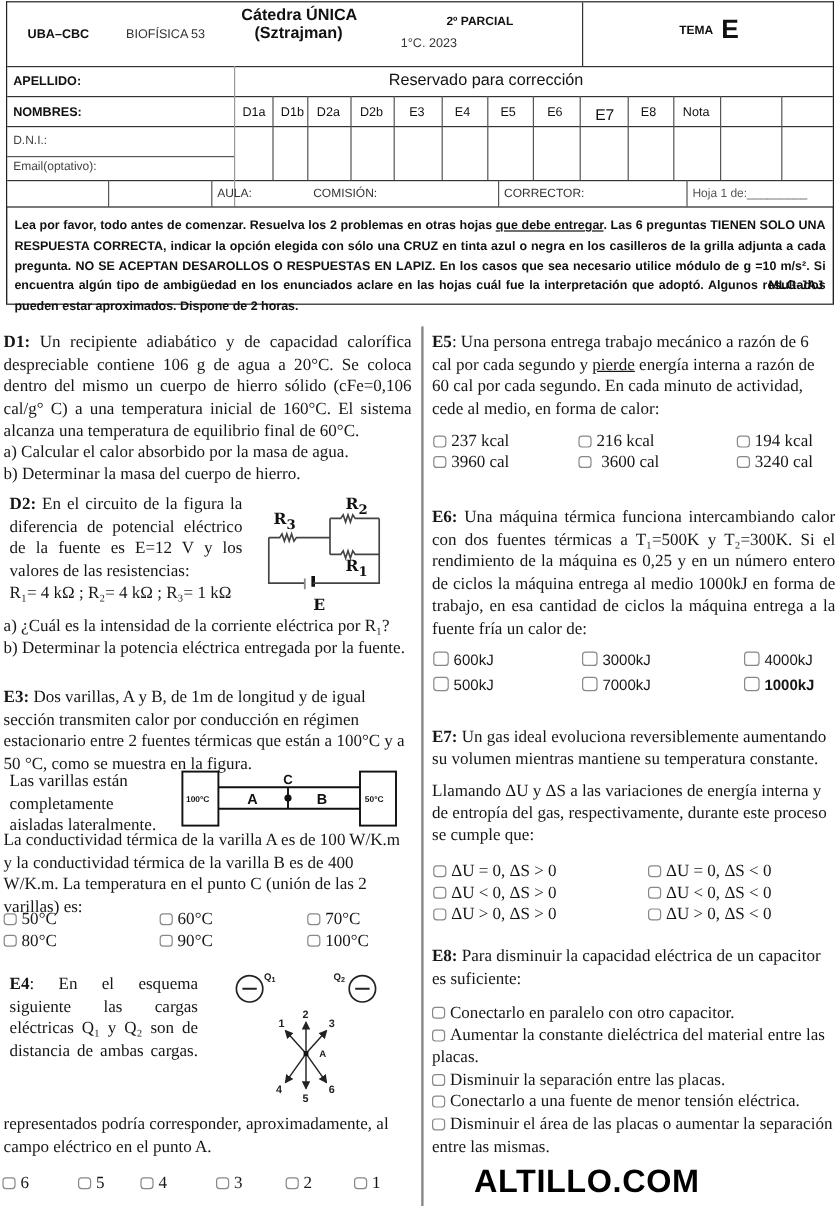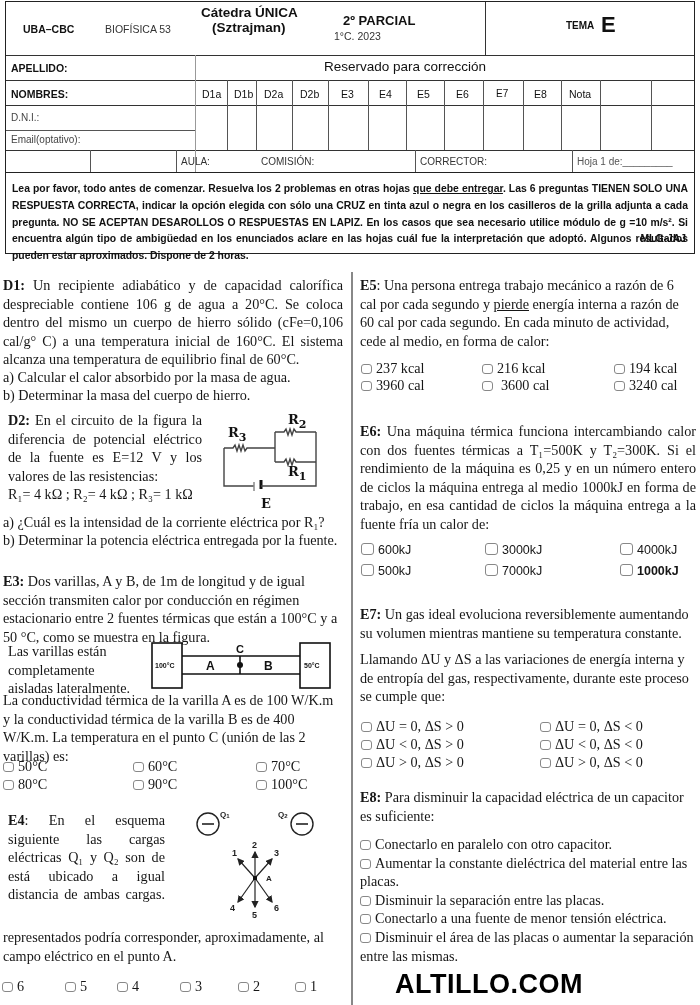--- a/index.html
+++ b/index.html
@@ -62,41 +62,41 @@
 
   <div class="vline" style="left:84px; top:148px; height:22px;"></div>
   <div class="vline" style="left:170px; top:148px; height:22px;"></div>
   <div class="vline" style="left:409px; top:148px; height:22px;"></div>
   <div class="vline" style="left:566px; top:148px; height:22px;"></div>
 
   <span class="cell-txt" style="left:17px; top:21px; font-size:10.5px; font-weight:bold;">UBA–CBC</span>
   <span class="cell-txt" style="left:99px; top:21px; font-size:10.5px; color:#333;">BIOFÍSICA 53</span>
   <span class="cell-txt" style="left:195px; top:3px; font-size:13.5px; font-weight:bold;">Cátedra ÚNICA</span>
   <span class="cell-txt" style="left:206px; top:18px; font-size:13.5px; font-weight:bold;">(Sztrajman)</span>
-  <span class="cell-txt" style="left:337px; top:11px; font-size:13px; font-weight:bold;">2º PARCIAL</span>
+  <span class="cell-txt" style="left:366px; top:11px; font-size:10px; font-weight:bold;">2º PARCIAL</span>
   <span class="cell-txt" style="left:328px; top:28px; font-size:10.5px; color:#333;">1°C. 2023</span>
   <span class="cell-txt" style="left:560px; top:18px; font-size:10px; font-weight:bold;">TEMA</span>
   <span class="cell-txt" style="left:595px; top:10px; font-size:22px; font-weight:bold;">E</span>
 
   <span class="cell-txt" style="left:5px; top:60px; font-size:10.5px; font-weight:bold;">APELLIDO:</span>
   <div class="abs" style="left:90px; top:56px; width:96px; height:20px;"></div>
   <span class="cell-txt" style="left:318px; top:57px; font-size:13.5px;">Reservado para corrección</span>
 
   <span class="cell-txt" style="left:5px; top:86px; font-size:10.5px; font-weight:bold;">NOMBRES:</span>
   <div class="abs" style="left:90px; top:81px; width:96px; height:20px;"></div>
 
   <span class="cell-txt" style="left:196px; top:86px; font-size:10.5px;">D1a</span>
   <span class="cell-txt" style="left:228px; top:86px; font-size:10.5px;">D1b</span>
   <span class="cell-txt" style="left:258px; top:86px; font-size:10.5px;">D2a</span>
   <span class="cell-txt" style="left:294px; top:86px; font-size:10.5px;">D2b</span>
   <span class="cell-txt" style="left:335px; top:86px; font-size:10.5px;">E3</span>
   <span class="cell-txt" style="left:373px; top:86px; font-size:10.5px;">E4</span>
   <span class="cell-txt" style="left:411px; top:86px; font-size:10.5px;">E5</span>
   <span class="cell-txt" style="left:450px; top:86px; font-size:10.5px;">E6</span>
-  <span class="cell-txt" style="left:490px; top:86px; font-size:10px;">E7</span>
+  <span class="cell-txt" style="left:490px; top:86px; font-size:13px;">E7</span>
   <span class="cell-txt" style="left:528px; top:86px; font-size:10.5px;">E8</span>
   <span class="cell-txt" style="left:563px; top:86px; font-size:10.5px;">Nota</span>
 
   <span class="cell-txt" style="left:5px; top:110px; font-size:10px; color:#444;">D.N.I.:</span>
   <div class="abs" style="left:45px; top:106px; width:140px; height:20px;"></div>
   <span class="cell-txt" style="left:5px; top:132px; font-size:10px; color:#444;">Email(optativo):</span>
   <div class="abs" style="left:90px; top:130px; width:96px; height:17px;"></div>
 
   <span class="cell-txt" style="left:175px; top:154px; font-size:10px; color:#333;">AULA:</span>
   <span class="cell-txt" style="left:195px; top:154px; font-size:10px; color:#333; left:255px;">COMISIÓN:</span>
@@ -175,21 +175,20 @@
 <div class="opt" style="left:133px; top:758px;"><span class="cb"></span><span>60°C</span></div>
 <div class="opt" style="left:256px; top:758px;"><span class="cb"></span><span>70°C</span></div>
 <div class="opt" style="left:3px; top:776px;"><span class="cb"></span><span>80°C</span></div>
 <div class="opt" style="left:133px; top:776px;"><span class="cb"></span><span>90°C</span></div>
 <div class="opt" style="left:256px; top:776px;"><span class="cb"></span><span>100°C</span></div>
 
 <div class="abs q" style="left:8px; top:811px; width:157px;">
   <div class="justify" style="text-align-last: justify;"><b>E4</b><span>: En el esquema</span></div>
   <div style="text-align-last: justify;">siguiente las cargas</div>
   <div style="text-align-last: justify;">eléctricas Q₁ y Q₂ son de</div>
-  <div style="text-align-last: justify;">está ubicado a igual</div>
   <div style="text-align-last: justify;">distancia de ambas cargas.</div>
 </div>
 
 <svg class="abs" style="left:190px; top:808px;" width="140" height="118" viewBox="0 0 140 118">
   <circle cx="18" cy="16" r="11" fill="#fff" stroke="#222" stroke-width="1.4"></circle>
   <line x1="12" y1="16" x2="24" y2="16" stroke="#222" stroke-width="1.6"></line>
   <circle cx="112" cy="16" r="11" fill="#fff" stroke="#222" stroke-width="1.4"></circle>
   <line x1="106" y1="16" x2="118" y2="16" stroke="#222" stroke-width="1.6"></line>
   <text x="30" y="9" font-family="Liberation Sans, sans-serif" font-weight="bold" font-size="8" fill="#222"><tspan>Q</tspan><tspan font-size="6" dy="1">1</tspan></text>
   <text x="88" y="9" font-family="Liberation Sans, sans-serif" font-weight="bold" font-size="8" fill="#222"><tspan>Q</tspan><tspan font-size="6" dy="1">2</tspan></text>

